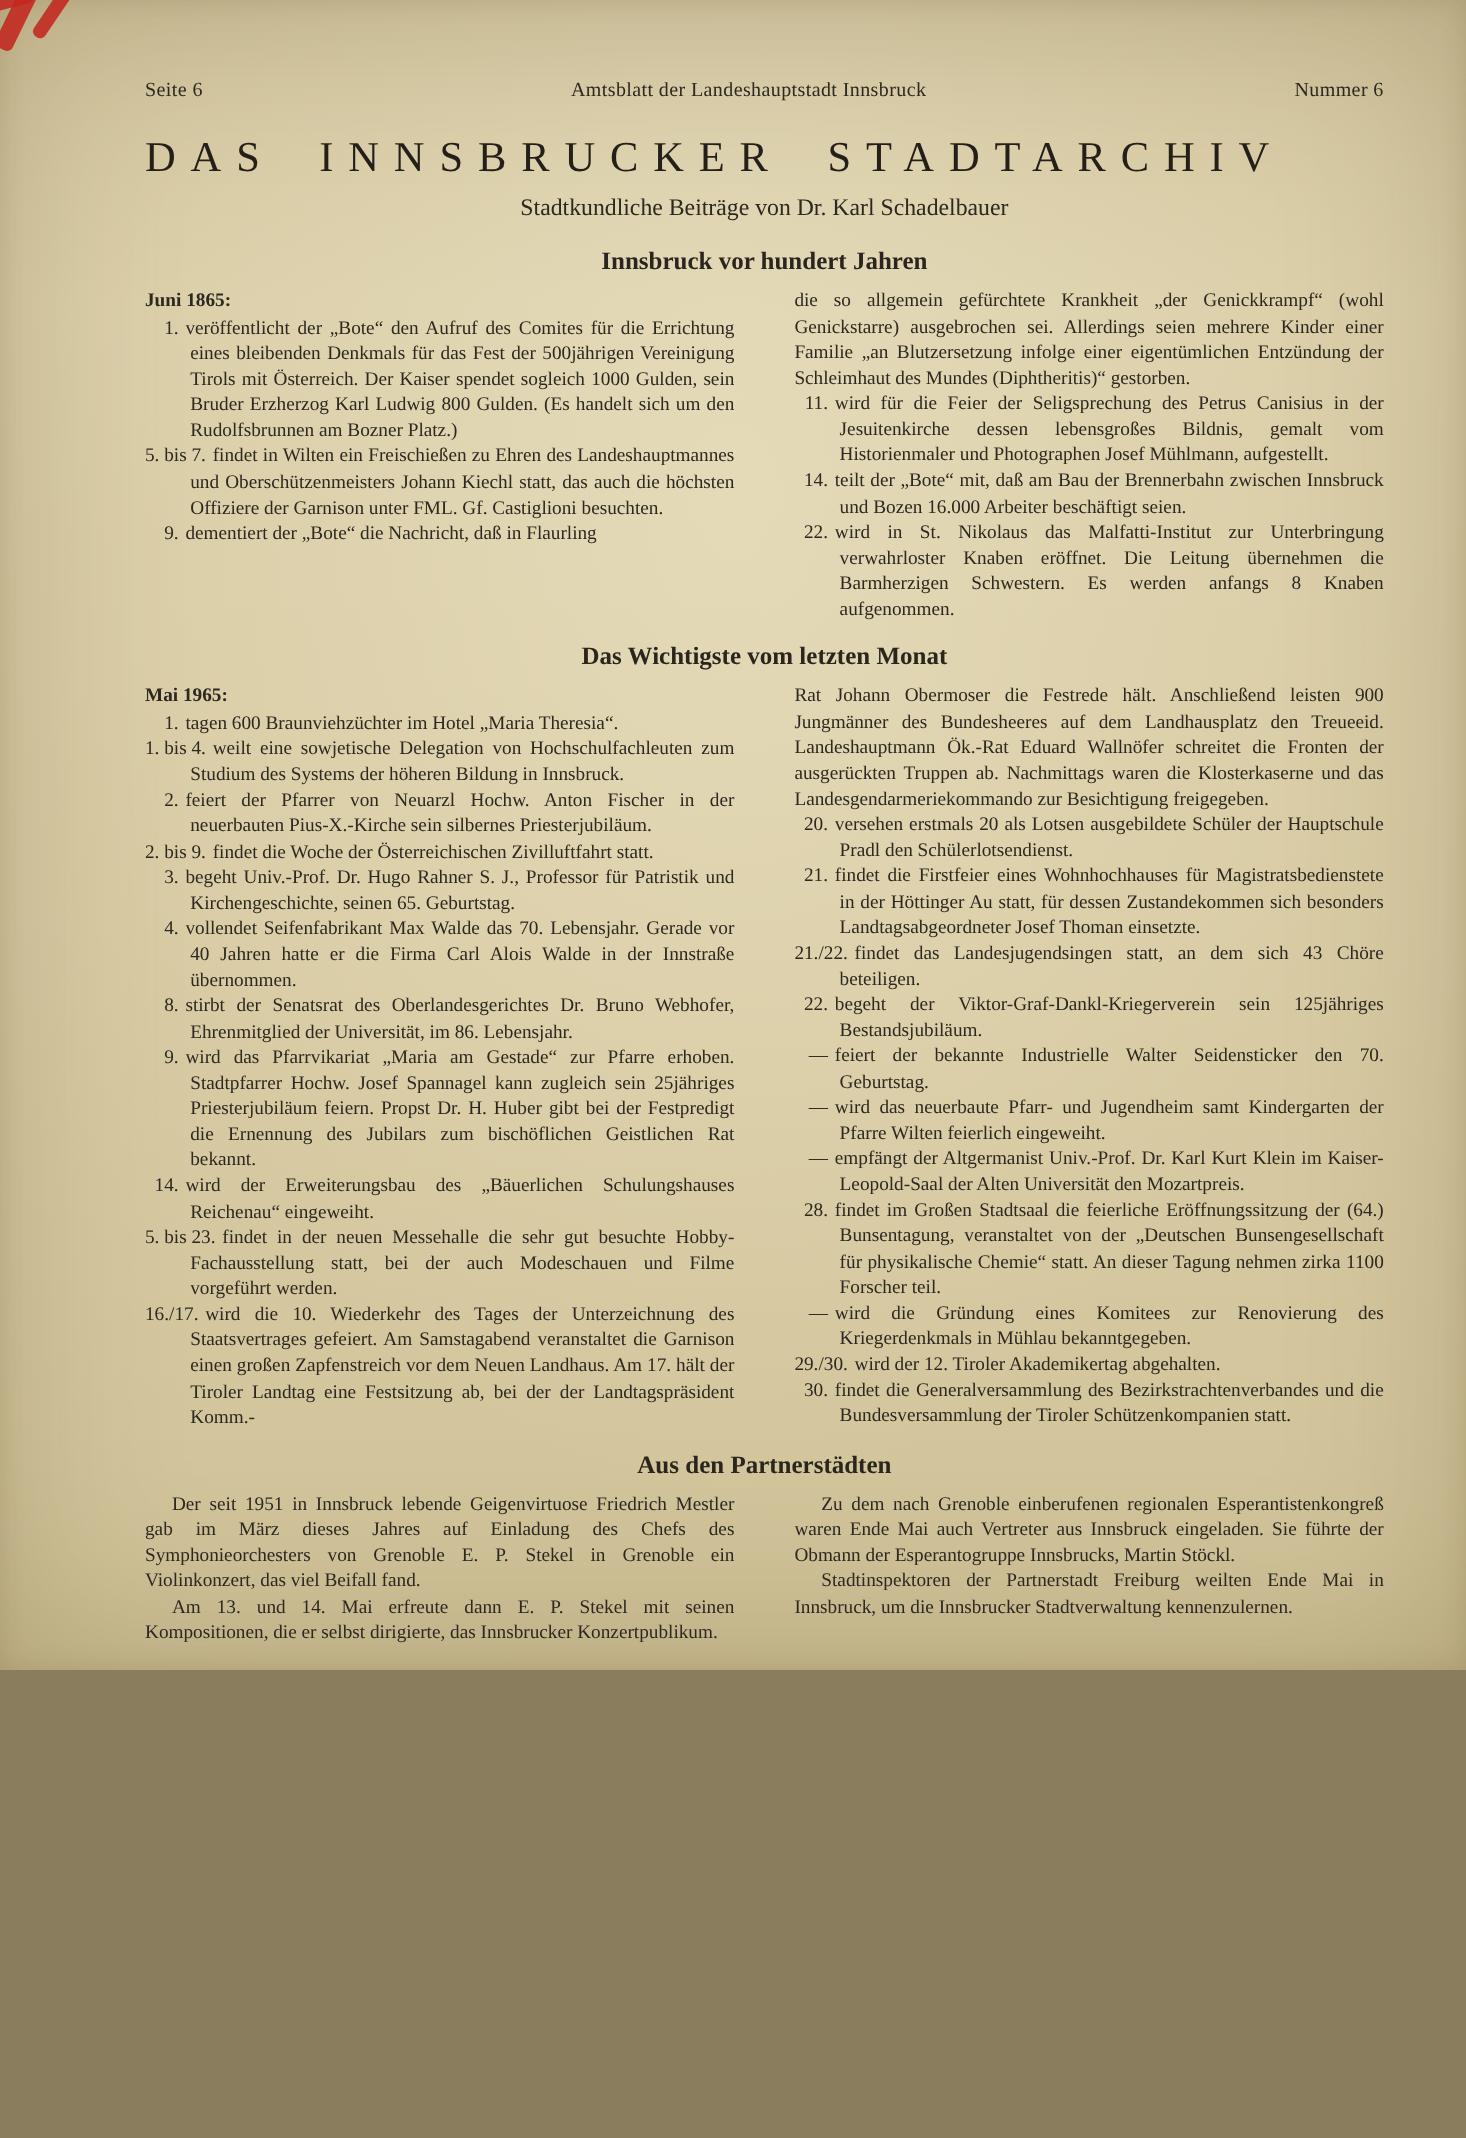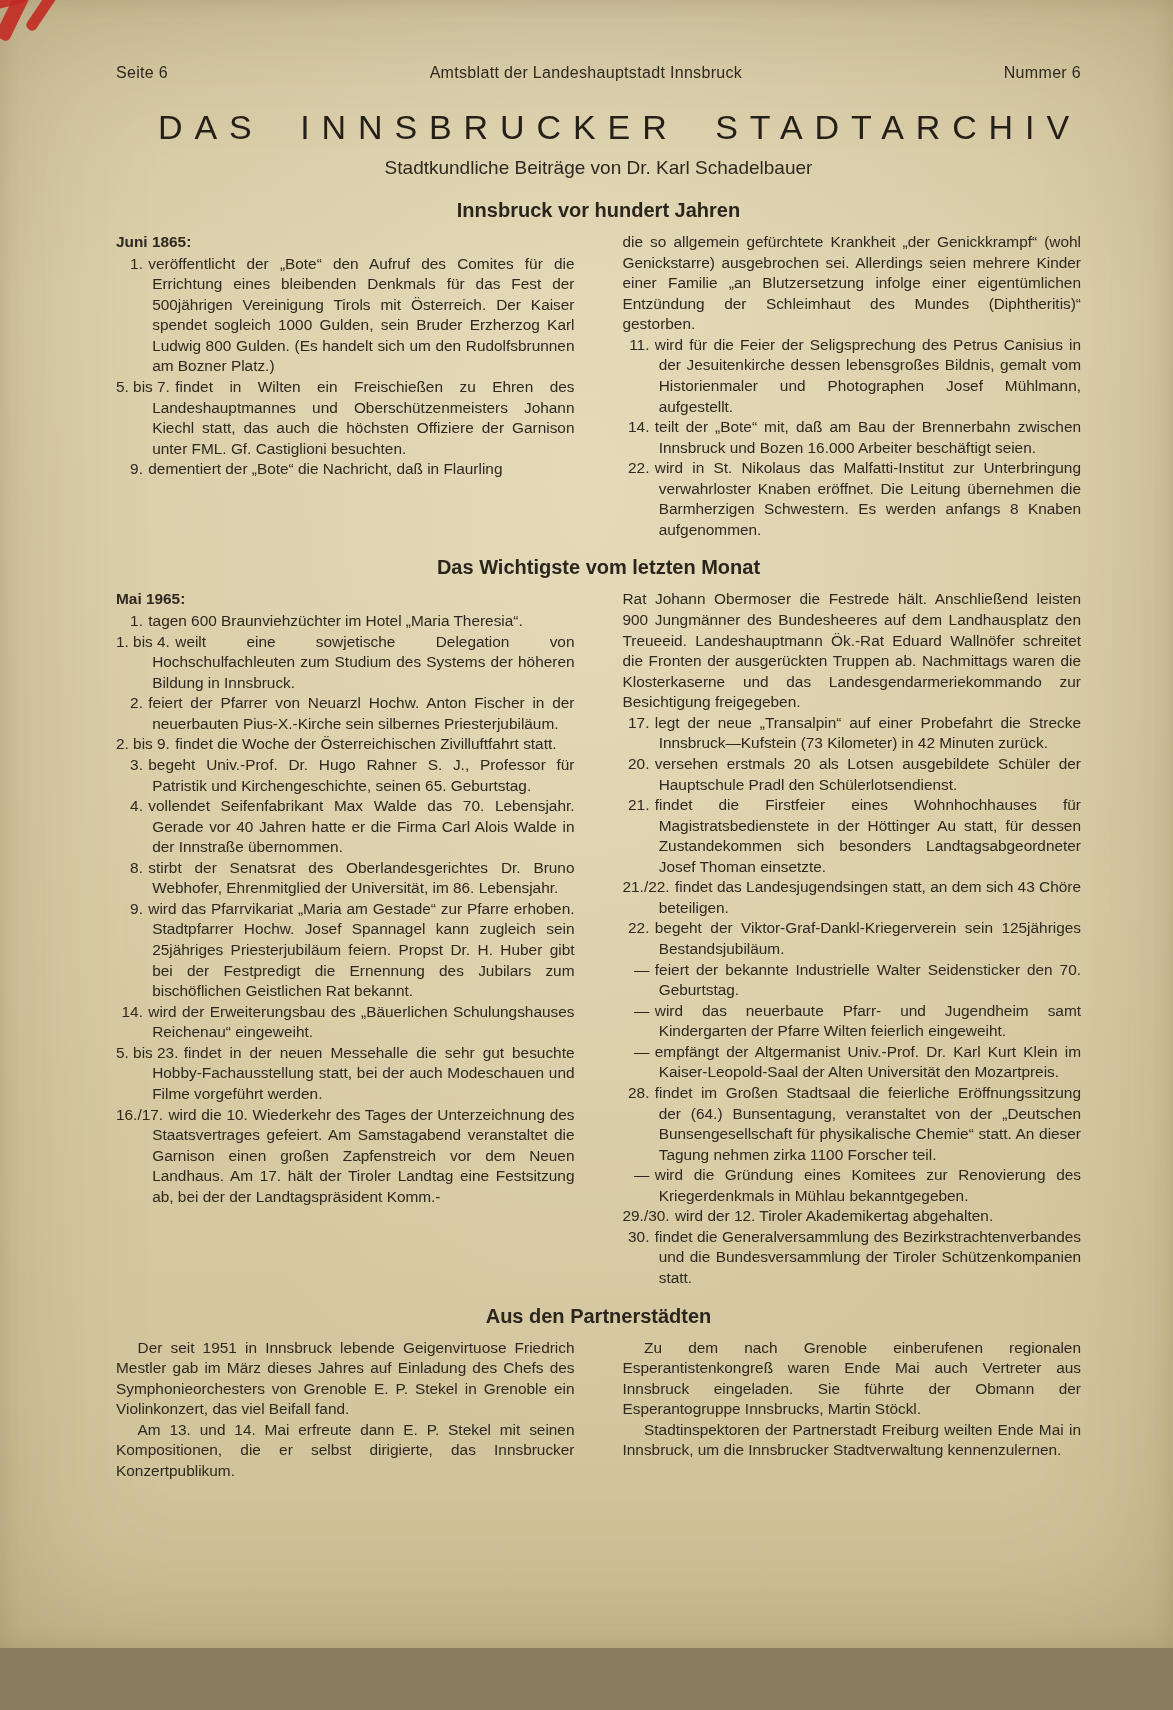--- a/index.html
+++ b/index.html
@@ -1,45 +1,45 @@
 <!DOCTYPE html>
 <html lang="de"><head>
 <meta charset="utf-8">
 <style>
   html,body { margin:0; padding:0; background:#8a7d5e; }
   .page {
     position:relative;
     width:1173px;
-    height:1648px;
+    height:1336px;
     margin:0 auto;
     box-sizing:border-box;
-    padding:64px 92px 0 116px;
+    padding:64px 66px 0 116px;
     background:
       radial-gradient(ellipse at 50% 30%, rgba(255,250,228,.28), rgba(255,250,228,0) 62%),
       linear-gradient(180deg,#d2c59e 0%, #dbcfa9 18%, #d9cca5 55%, #d3c59c 85%, #cdbf95 100%);
     box-shadow: inset 0 0 140px rgba(105,85,45,.28), inset 0 0 20px rgba(110,90,50,.18);
     overflow:hidden;
     color:#2d2820;
-    font-family:Liberation Sans, sans-serif;
+    font-family:Liberation Serif, serif;
   }
   
   .red-mark { position:absolute; background:#c32720; opacity:.88; border-radius:5px; }
   .mark-a { top:-14px; left:6px;  width:15px; height:56px; transform:rotate(26deg); }
   .mark-b { top:-18px; left:38px; width:11px; height:52px; transform:rotate(34deg); }
   .mark-c { top:-8px;  left:-8px; width:34px; height:14px; transform:rotate(-14deg); }
 
   .running-head {
     display:flex; justify-content:space-between; align-items:baseline;
     font-size:16px; letter-spacing:.02em; margin-bottom:26px;
   }
   .running-head .center { flex:1; text-align:center; }
 
   .main-title {
     margin:0 0 10px 0;
-    text-align:right;
+    text-align:left;
     font-size:34px;
     font-weight:500;
     letter-spacing:.35em;
     word-spacing:.45em;
     color:#241f18;
     white-space:nowrap;
   }
   .subtitle {
     margin:0 0 20px 0;
     text-align:center;
@@ -112,21 +112,20 @@
             <p class="entry"><span class="marker">3.</span>begeht Univ.-Prof. Dr. Hugo Rahner S. J., Professor für Patristik und Kirchengeschichte, seinen 65. Geburtstag.</p>
             <p class="entry"><span class="marker">4.</span>vollendet Seifenfabrikant Max Walde das 70. Lebensjahr. Gerade vor 40 Jahren hatte er die Firma Carl Alois Walde in der Innstraße übernommen.</p>
             <p class="entry"><span class="marker">8.</span>stirbt der Senatsrat des Oberlandesgerichtes Dr. Bruno Webhofer, Ehrenmitglied der Universität, im 86. Lebensjahr.</p>
             <p class="entry"><span class="marker">9.</span>wird das Pfarrvikariat „Maria am Gestade“ zur Pfarre erhoben. Stadtpfarrer Hochw. Josef Spannagel kann zugleich sein 25jähriges Priesterjubiläum feiern. Propst Dr. H. Huber gibt bei der Festpredigt die Ernennung des Jubilars zum bischöflichen Geistlichen Rat bekannt.</p>
             <p class="entry"><span class="marker">14.</span>wird der Erweiterungsbau des „Bäuerlichen Schulungshauses Reichenau“ eingeweiht.</p>
             <p class="entry"><span class="marker">5. bis 23.</span>findet in der neuen Messehalle die sehr gut besuchte Hobby-Fachausstellung statt, bei der auch Modeschauen und Filme vorgeführt werden.</p>
             <p class="entry"><span class="marker">16./17.</span>wird die 10. Wiederkehr des Tages der Unterzeichnung des Staatsvertrages gefeiert. Am Samstagabend veranstaltet die Garnison einen großen Zapfenstreich vor dem Neuen Landhaus. Am 17. hält der Tiroler Landtag eine Festsitzung ab, bei der der Landtagspräsident Komm.-</p>
           </div>
           <div class="column">
             <p class="paragraph continuation">Rat Johann Obermoser die Festrede hält. Anschließend leisten 900 Jungmänner des Bundesheeres auf dem Landhausplatz den Treueeid. Landeshauptmann Ök.-Rat Eduard Wallnöfer schreitet die Fronten der ausgerückten Truppen ab. Nachmittags waren die Klosterkaserne und das Landesgendarmeriekommando zur Besichtigung freigegeben.</p>
-            <p class="entry"><span class="marker">17.</span>legt der neue „Transalpin“ auf einer Probefahrt die Strecke Innsbruck—Kufstein (73 Kilometer) in 42 Minuten zurück.</p>
             <p class="entry"><span class="marker">20.</span>versehen erstmals 20 als Lotsen ausgebildete Schüler der Hauptschule Pradl den Schülerlotsendienst.</p>
             <p class="entry"><span class="marker">21.</span>findet die Firstfeier eines Wohnhochhauses für Magistratsbedienstete in der Höttinger Au statt, für dessen Zustandekommen sich besonders Landtagsabgeordneter Josef Thoman einsetzte.</p>
             <p class="entry"><span class="marker">21./22.</span>findet das Landesjugendsingen statt, an dem sich 43 Chöre beteiligen.</p>
             <p class="entry"><span class="marker">22.</span>begeht der Viktor-Graf-Dankl-Kriegerverein sein 125jähriges Bestandsjubiläum.</p>
             <p class="entry"><span class="marker">—</span>feiert der bekannte Industrielle Walter Seidensticker den 70. Geburtstag.</p>
             <p class="entry"><span class="marker">—</span>wird das neuerbaute Pfarr- und Jugendheim samt Kindergarten der Pfarre Wilten feierlich eingeweiht.</p>
             <p class="entry"><span class="marker">—</span>empfängt der Altgermanist Univ.-Prof. Dr. Karl Kurt Klein im Kaiser-Leopold-Saal der Alten Universität den Mozartpreis.</p>
             <p class="entry"><span class="marker">28.</span>findet im Großen Stadtsaal die feierliche Eröffnungssitzung der (64.) Bunsentagung, veranstaltet von der „Deutschen Bunsengesellschaft für physikalische Chemie“ statt. An dieser Tagung nehmen zirka 1100 Forscher teil.</p>
             <p class="entry"><span class="marker">—</span>wird die Gründung eines Komitees zur Renovierung des Kriegerdenkmals in Mühlau bekanntgegeben.</p>
             <p class="entry"><span class="marker">29./30.</span>wird der 12. Tiroler Akademikertag abgehalten.</p>

